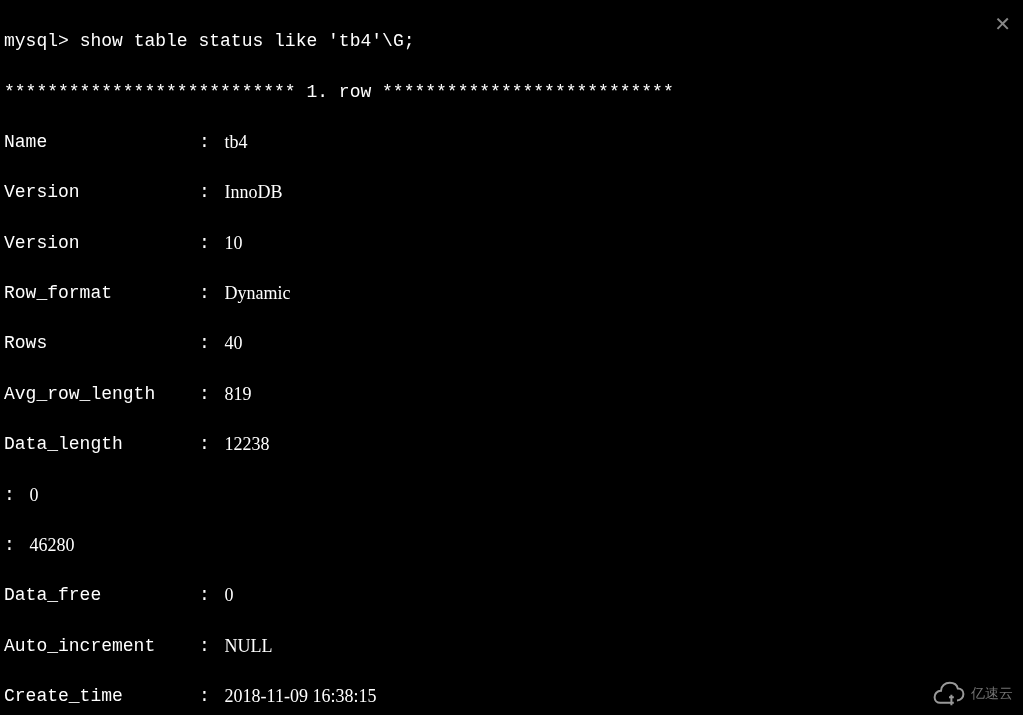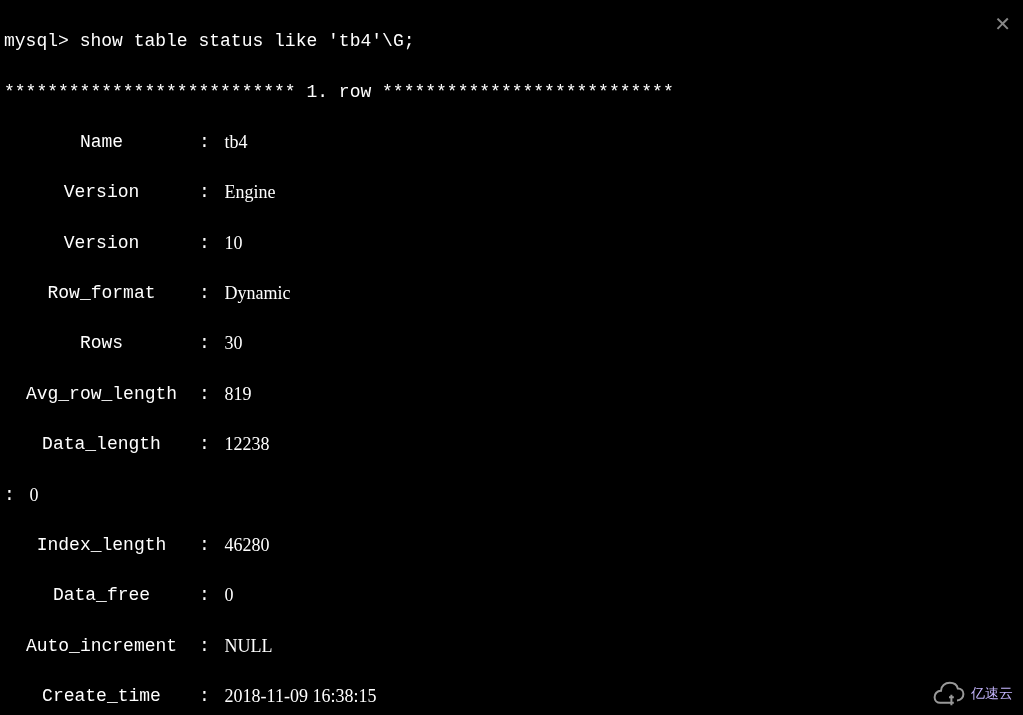--- a/index.html
+++ b/index.html
@@ -18,21 +18,21 @@
       height: 715px;
       position: relative;
       overflow: hidden;
     }
     .terminal {
       white-space: pre;
     }
     .row-label {
       display: inline-block;
       width: 195px;
-      text-align: center;
+      text-align: left;
     }
     .row-value {
       display: inline-block;
       font-family: Liberation Serif, serif;
     }
     .close-btn {
       position: absolute;
       top: 10px;
       right: 12px;
       color: #888;
@@ -46,46 +46,46 @@
       right: 10px;
       display: flex;
       align-items: center;
       gap: 6px;
     }
     .watermark-icon {
       width: 32px;
       height: 26px;
     }
     .watermark-text {
-      color: #c4b5fd;
+      color: #737373;
       font-family: 'Microsoft YaHei', sans-serif;
       font-size: 14px;
     }
     .row-line {
       display: flex;
     }
     .colon {
       padding: 0 4px 0 0;
     }
   </style>
 </head>
 <body>
 
 <div class="terminal">
 <div><span>mysql&gt;</span> <span>show table status like 'tb4'\G;</span></div>
 <div>*************************** 1. row ***************************</div>
 <div class="row-line"><span class="row-label">Name</span><span class="colon">: </span><span class="row-value">tb4</span></div>
-<div class="row-line"><span class="row-label">Version</span><span class="colon">: </span><span class="row-value">Engine</span></div>
+<div class="row-line"><span class="row-label">Version</span><span class="colon">: </span><span class="row-value">InnoDB</span></div>
 <div class="row-line"><span class="row-label">Version</span><span class="colon">: </span><span class="row-value">10</span></div>
 <div class="row-line"><span class="row-label">Row_format</span><span class="colon">: </span><span class="row-value">Dynamic</span></div>
-<div class="row-line"><span class="row-label">Rows</span><span class="colon">: </span><span class="row-value">30</span></div>
+<div class="row-line"><span class="row-label">Rows</span><span class="colon">: </span><span class="row-value">40</span></div>
 <div class="row-line"><span class="row-label">Avg_row_length</span><span class="colon">: </span><span class="row-value">819</span></div>
 <div class="row-line"><span class="row-label">Data_length</span><span class="colon">: </span><span class="row-value">12238</span></div>
 <div class="row-line"><span class="colon">: </span><span class="row-value">0</span></div>
-<div class="row-line"><span class="row-label">Index_length</span><span class="colon">: </span><span class="row-value">46280</span></div>
+<div class="row-line"><span class="colon">: </span><span class="row-value">46280</span></div>
 <div class="row-line"><span class="row-label">Data_free</span><span class="colon">: </span><span class="row-value">0</span></div>
 <div class="row-line"><span class="row-label">Auto_increment</span><span class="colon">: </span><span class="row-value">NULL</span></div>
 <div class="row-line"><span class="row-label">Create_time</span><span class="colon">: </span><span class="row-value">2018-11-09 16:38:15</span></div>
 
 
 
 
 
 
 

